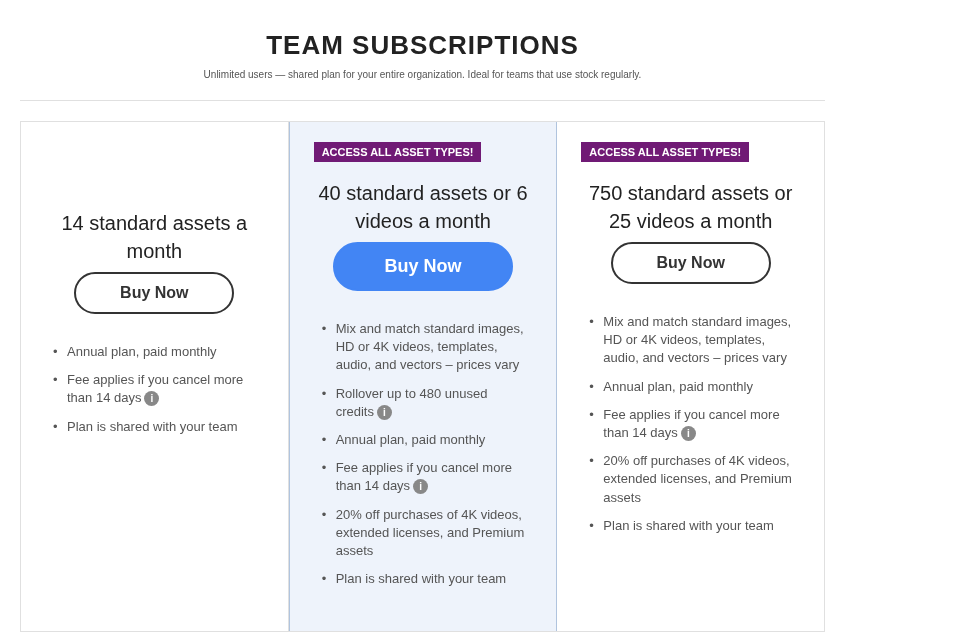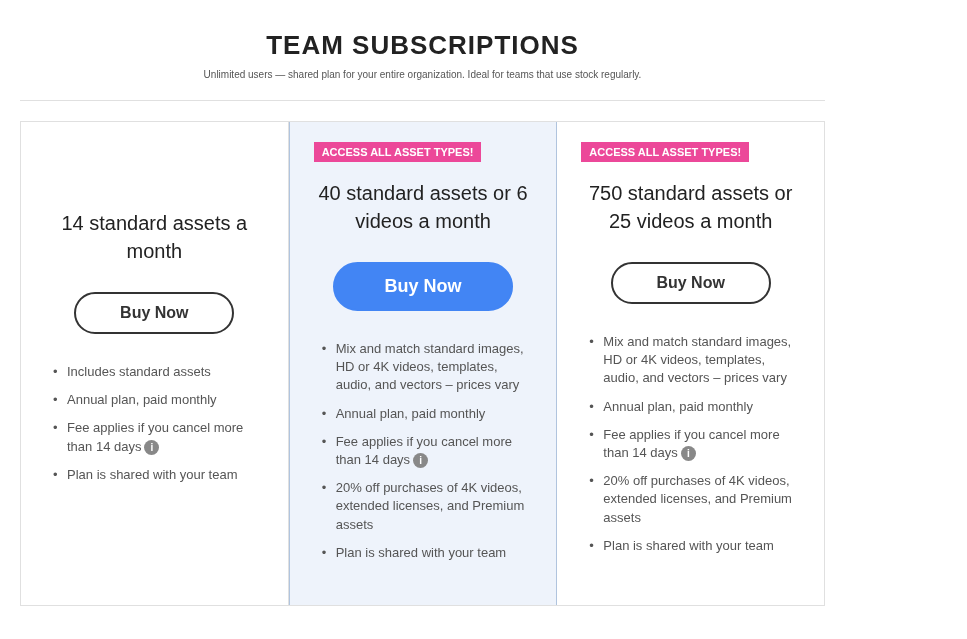--- a/index.html
+++ b/index.html
@@ -55,35 +55,34 @@
     }
 
     .plan.highlighted {
       background: #eef3fb;
       border-left: 1px solid #b0c4de;
       border-right: 1px solid #b0c4de;
     }
 
     .access-badge {
       display: inline-block;
-      background: #ec4899;
+      background: #701a75;
       color: #fff;
       font-weight: 700;
       font-size: 11px;
       padding: 4px 8px;
       margin-bottom: 8px;
       text-transform: uppercase;
     }
 
     .plan-title {
       font-size: 20px;
       font-weight: 400;
       color: #222;
       text-align: center;
-      margin-bottom: 20px;
       line-height: 1.4;
       min-height: 70px;
       display: flex;
       align-items: center;
       justify-content: center;
     }
 
     .plan-title.no-badge {
       margin-top: 30px;
     }
@@ -164,34 +163,34 @@
     <p>Unlimited users — shared plan for your entire organization. Ideal for teams that use stock regularly.</p>
   </div>
 
   <div class="plans-container" id="plans-container">
 
   <div class="plan">
         <div class="badge-row"></div>
         <div class="plan-title no-badge">14 standard assets a month</div>
         <button class="buy-btn">Buy Now</button>
         <ul class="features-list">
-          <li>Includes standard assets</li>
           <li>Annual plan, paid monthly</li>
           <li>Fee applies if you cancel more than 14 days<span class="info-icon">i</span></li>
           <li>Plan is shared with your team</li>
         </ul>
       </div>
       <div class="plan highlighted">
         <div class="badge-row">
           <span class="access-badge">ACCESS ALL ASSET TYPES!</span>
         </div>
         <div class="plan-title">40 standard assets or 6 videos a month</div>
         <button class="buy-btn primary">Buy Now</button>
         <ul class="features-list">
           <li>Mix and match standard images, HD or 4K videos, templates, audio, and vectors – prices vary</li>
+          <li>Rollover up to 480 unused credits<span class="info-icon">i</span></li>
           <li>Annual plan, paid monthly</li>
           <li>Fee applies if you cancel more than 14 days<span class="info-icon">i</span></li>
           <li>20% off purchases of 4K videos, extended licenses, and Premium assets</li>
           <li>Plan is shared with your team</li>
         </ul>
       </div>
       <div class="plan">
         <div class="badge-row">
           <span class="access-badge">ACCESS ALL ASSET TYPES!</span>
         </div>

